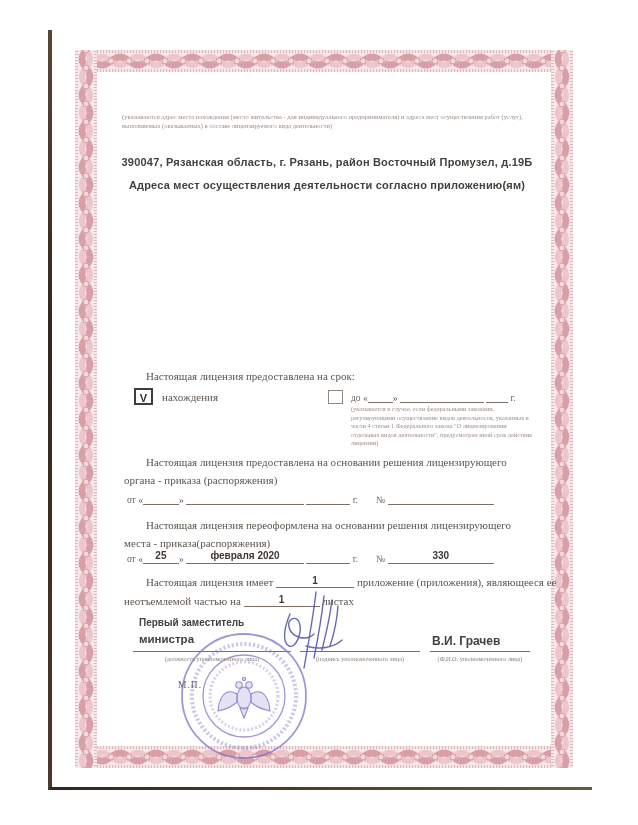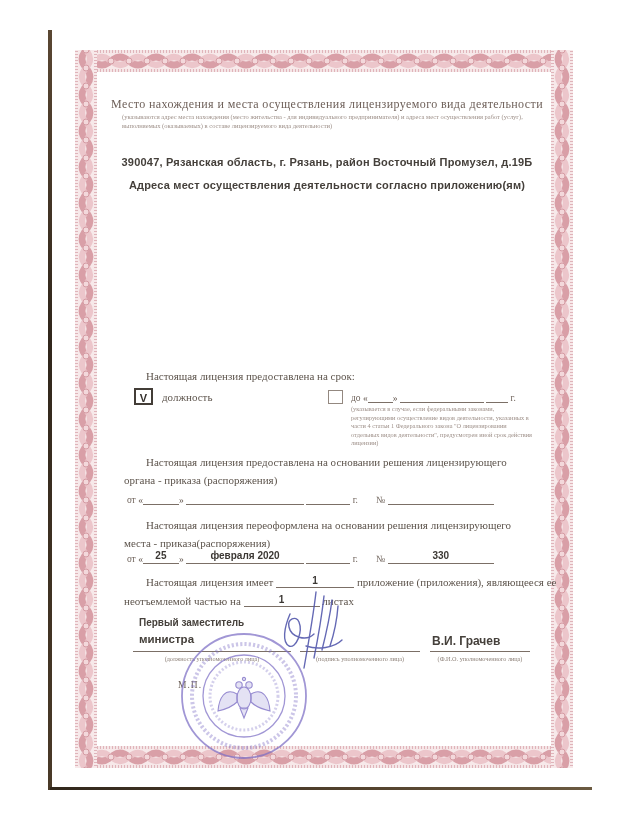--- a/index.html
+++ b/index.html
@@ -75,32 +75,31 @@
   <svg class="strip" style="left:75px;top:746px" width="498" height="22">
       <rect width="498" height="22" fill="url(#gh)"></rect>
     </svg>
   <svg class="strip" style="left:75px;top:50px" width="22" height="718">
       <rect width="22" height="718" fill="url(#gv)"></rect>
     </svg>
   <svg class="strip" style="left:551px;top:50px" width="22" height="718">
       <rect width="22" height="718" fill="url(#gv)"></rect>
     </svg>
 
-  <div class="abs title" style="left:100px;top:97px;width:454px">Место нахождения и места осуществления лицензируемого вида деятельности</div>
   <div class="abs fine" style="left:122px;top:113px;width:404px">(указываются адрес места нахождения (место жительства - для индивидуального предпринимателя) и адреса мест осуществления работ (услуг), выполняемых (оказываемых) в составе лицензируемого вида деятельности)</div>
 
   <div class="abs boldsans addr" style="left:97px;top:156px;width:460px">390047, Рязанская область, г. Рязань, район Восточный Промузел, д.19Б</div>
   <div class="abs boldsans addr" style="left:97px;top:179px;width:460px">Адреса мест осуществления деятельности согласно приложению(ям)</div>
 
   <div class="abs body" style="left:146px;top:370px">Настоящая лицензия предоставлена на срок:</div>
 
   <div class="cb cb1" style="left:134px;top:388px">
     <span>V</span>
   </div>
-  <div class="abs body" style="left:162px;top:391px">должность</div>
+  <div class="abs body" style="left:162px;top:391px">нахождения</div>
 
   <div class="cb cb2" style="left:328px;top:390px"></div>
   <div class="abs fieldline" style="left:351px;top:390px">
     <span>до «</span><span class="ul" style="width:25px"></span><span>»</span>
     <span class="ul" style="width:84px"></span>
     <span class="ul" style="width:22px"></span>
     <span>г.</span>
   </div>
   <div class="abs fine" style="left:351px;top:405px;width:182px;font-size:6.3px">(указывается в случае, если федеральными законами, регулирующими осуществление видов деятельности, указанных в части 4 статьи 1 Федерального закона "О лицензировании отдельных видов деятельности", предусмотрен иной срок действия лицензии)</div>
 

